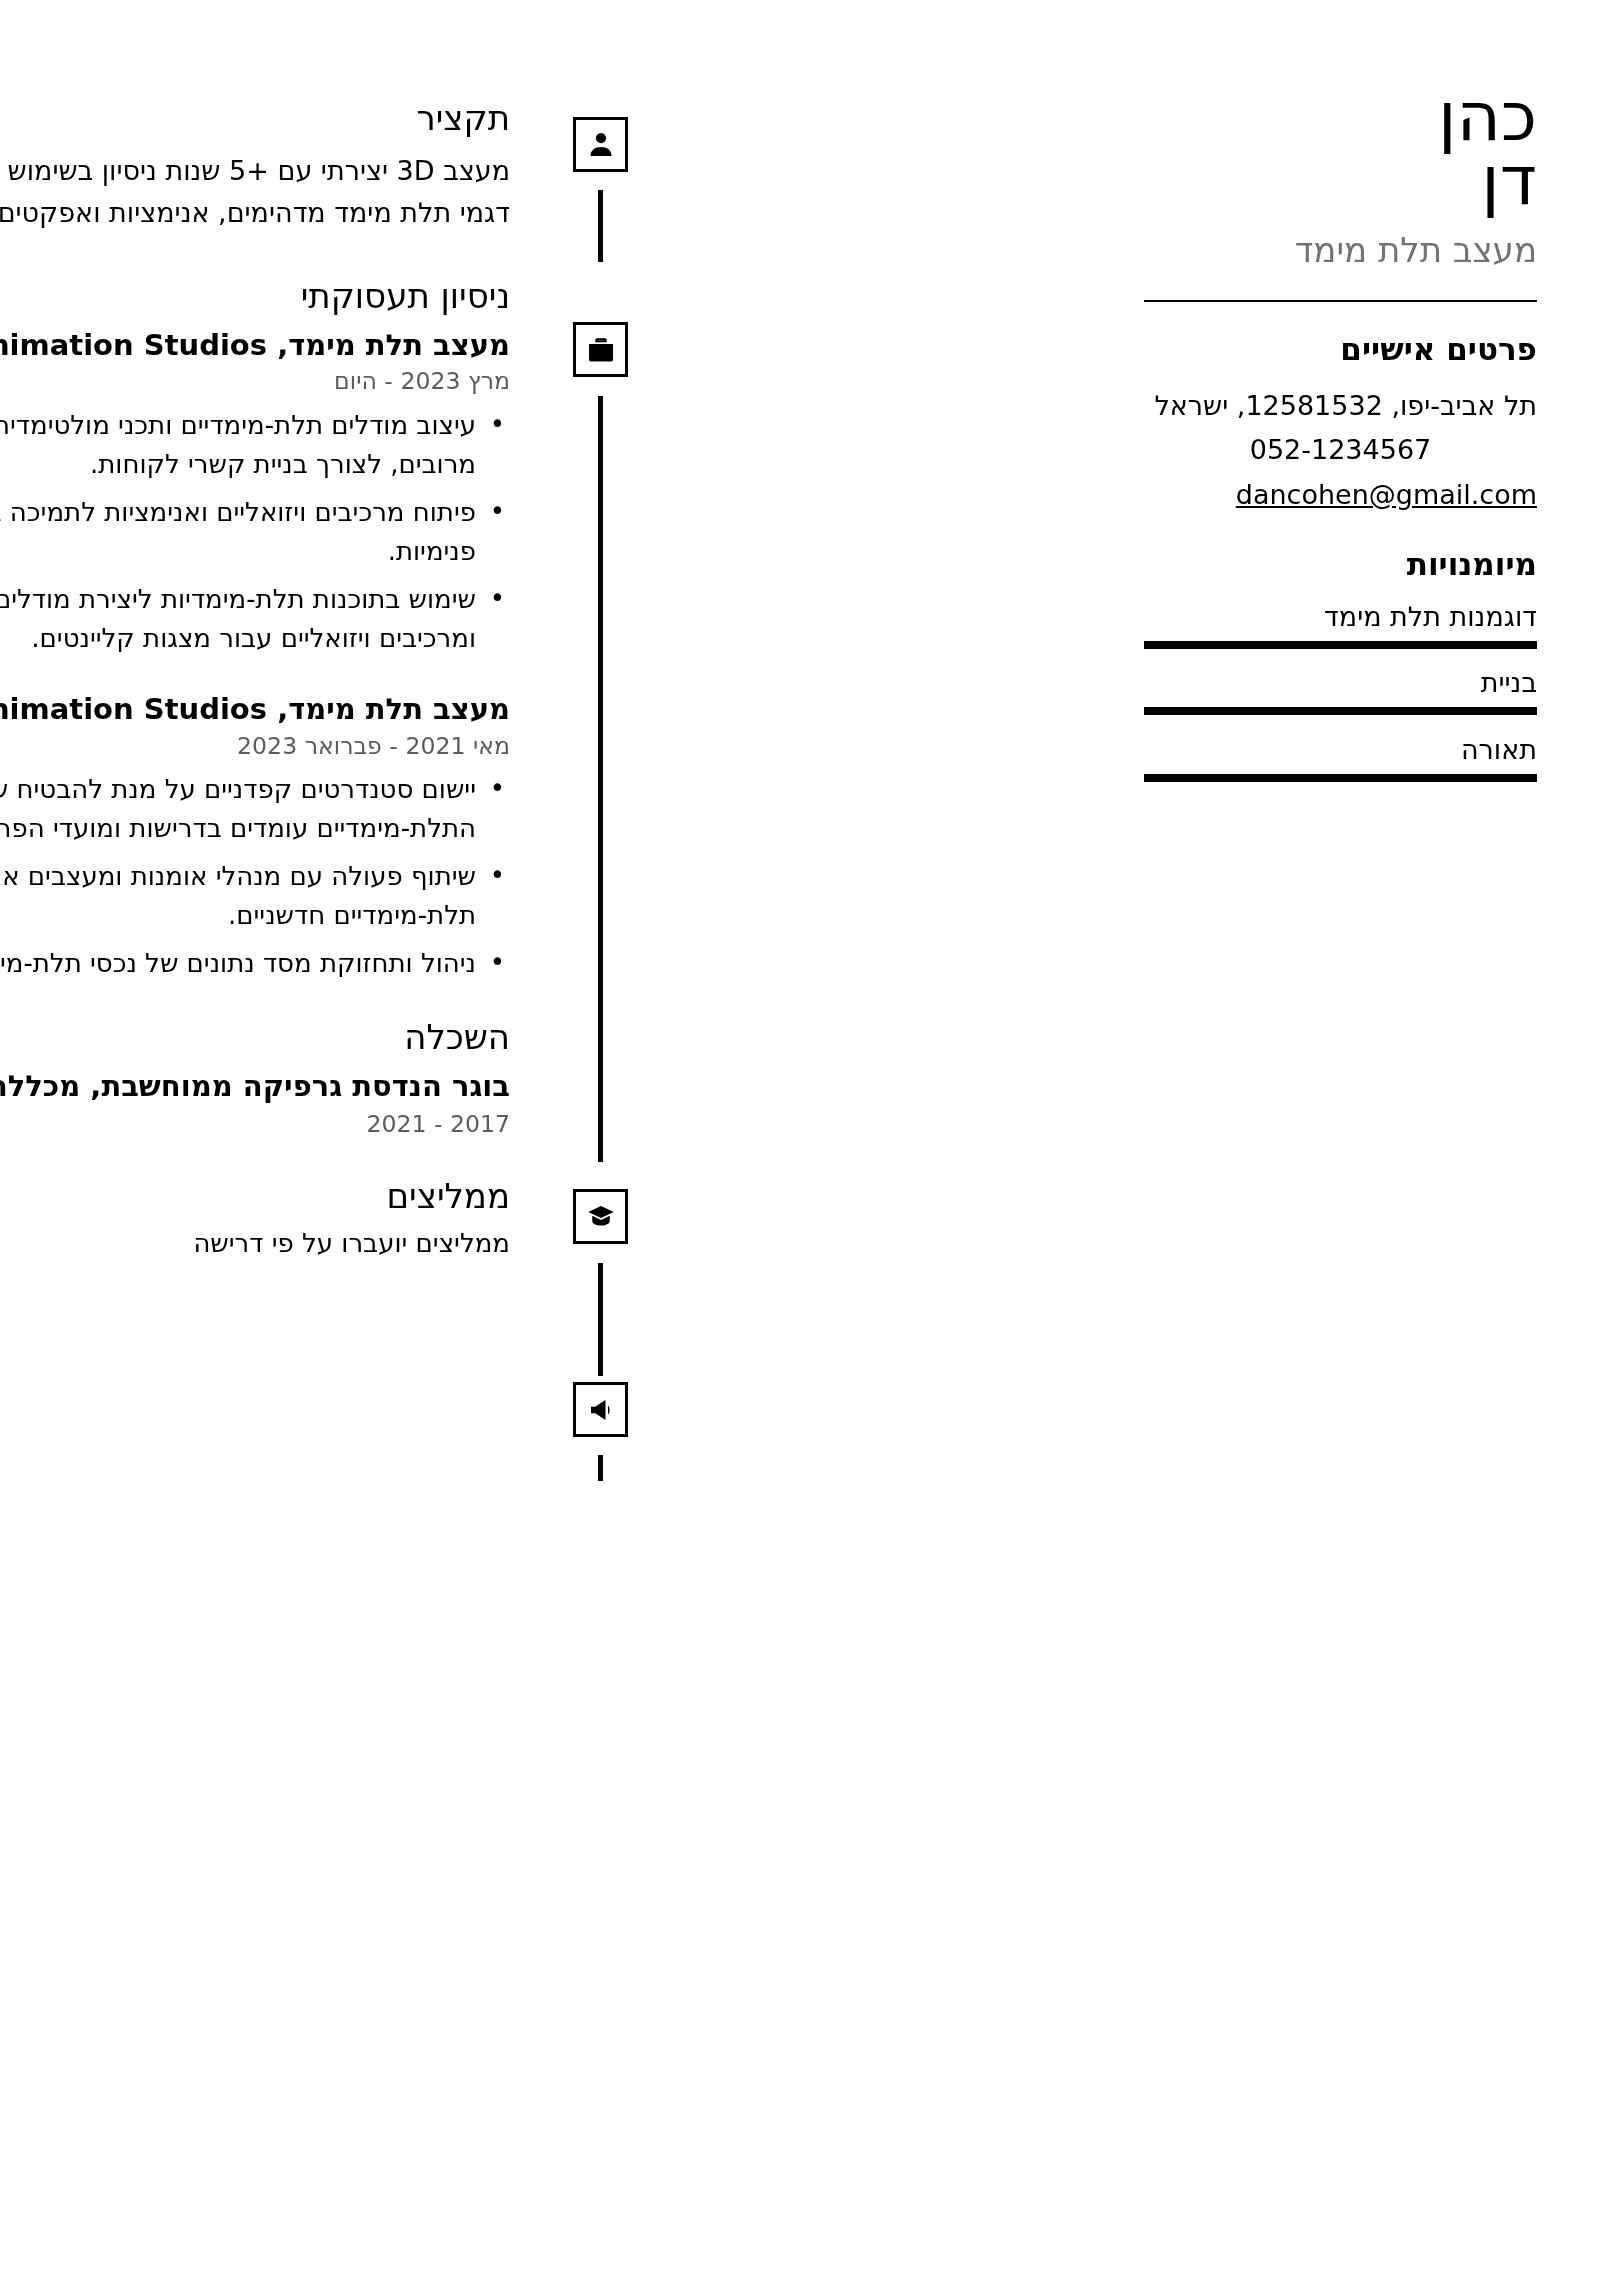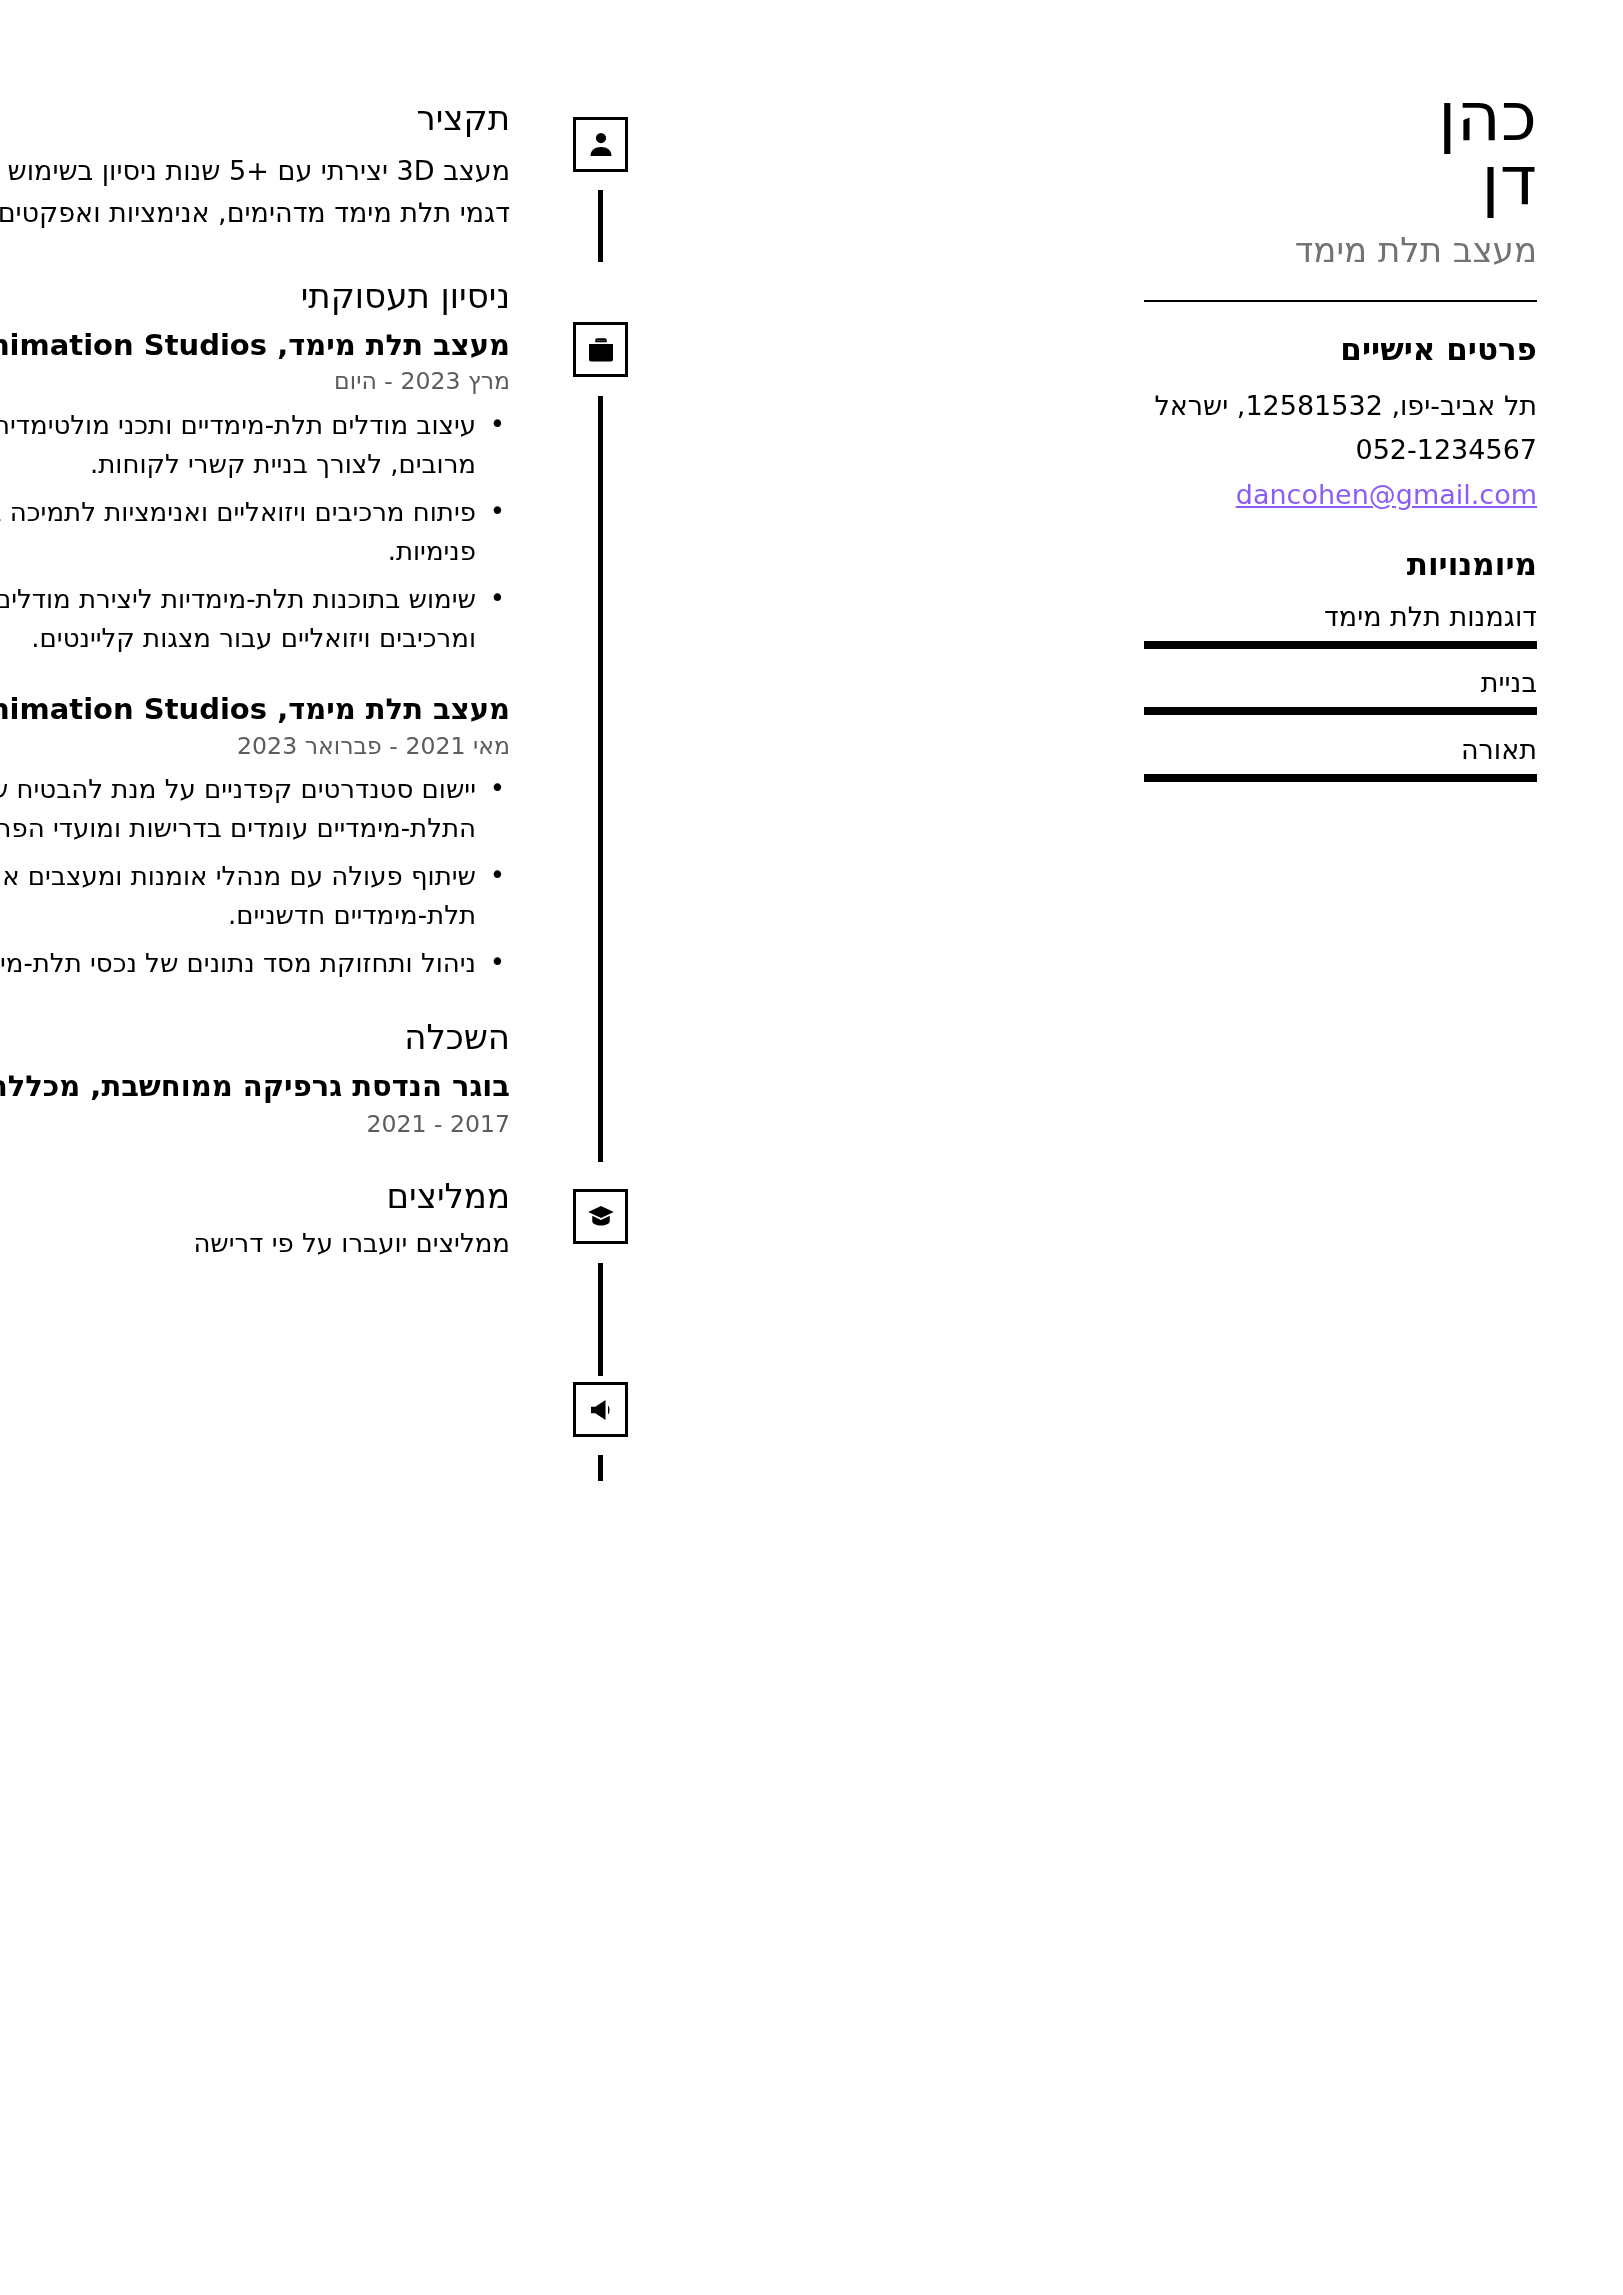--- a/index.html
+++ b/index.html
@@ -55,21 +55,21 @@
     font-weight: 700;
     margin-top: 29px;
     margin-bottom: 17px;
   }
 
   .contact-line {
     font-size: 27px;
     line-height: 1.65;
   }
   .contact-line a {
-    color: #8b5cf6;
+    color: #000000;
   }
 
   .skill {
     margin-top: 18.3px;
   }
   .skill-label {
     font-size: 27px;
     margin-bottom: 9.2px;
   }
   .skill-bar {
@@ -171,21 +171,21 @@
     <div class="name">
       <div>כהן</div>
       <div>דן</div>
     </div>
     <div class="job-title">מעצב תלת מימד</div>
 
     <hr class="hr-thin">
 
     <div class="section-head-right">פרטים אישיים</div>
     <div class="contact-line">תל אביב-יפו, 12581532, ישראל</div>
-    <div class="contact-line ltr" style="text-align:right">052-1234567</div>
+    <div class="contact-line ltr" style="text-align:center">052-1234567</div>
     <div class="contact-line ltr" style="text-align:right">
       <a href="#">dancohen@gmail.com</a>
     </div>
 
     <div class="section-head-right">מיומנויות</div>
 
     <div class="skill">
       <div class="skill-label">דוגמנות תלת מימד</div>
       <div class="skill-bar"></div>
     </div>

